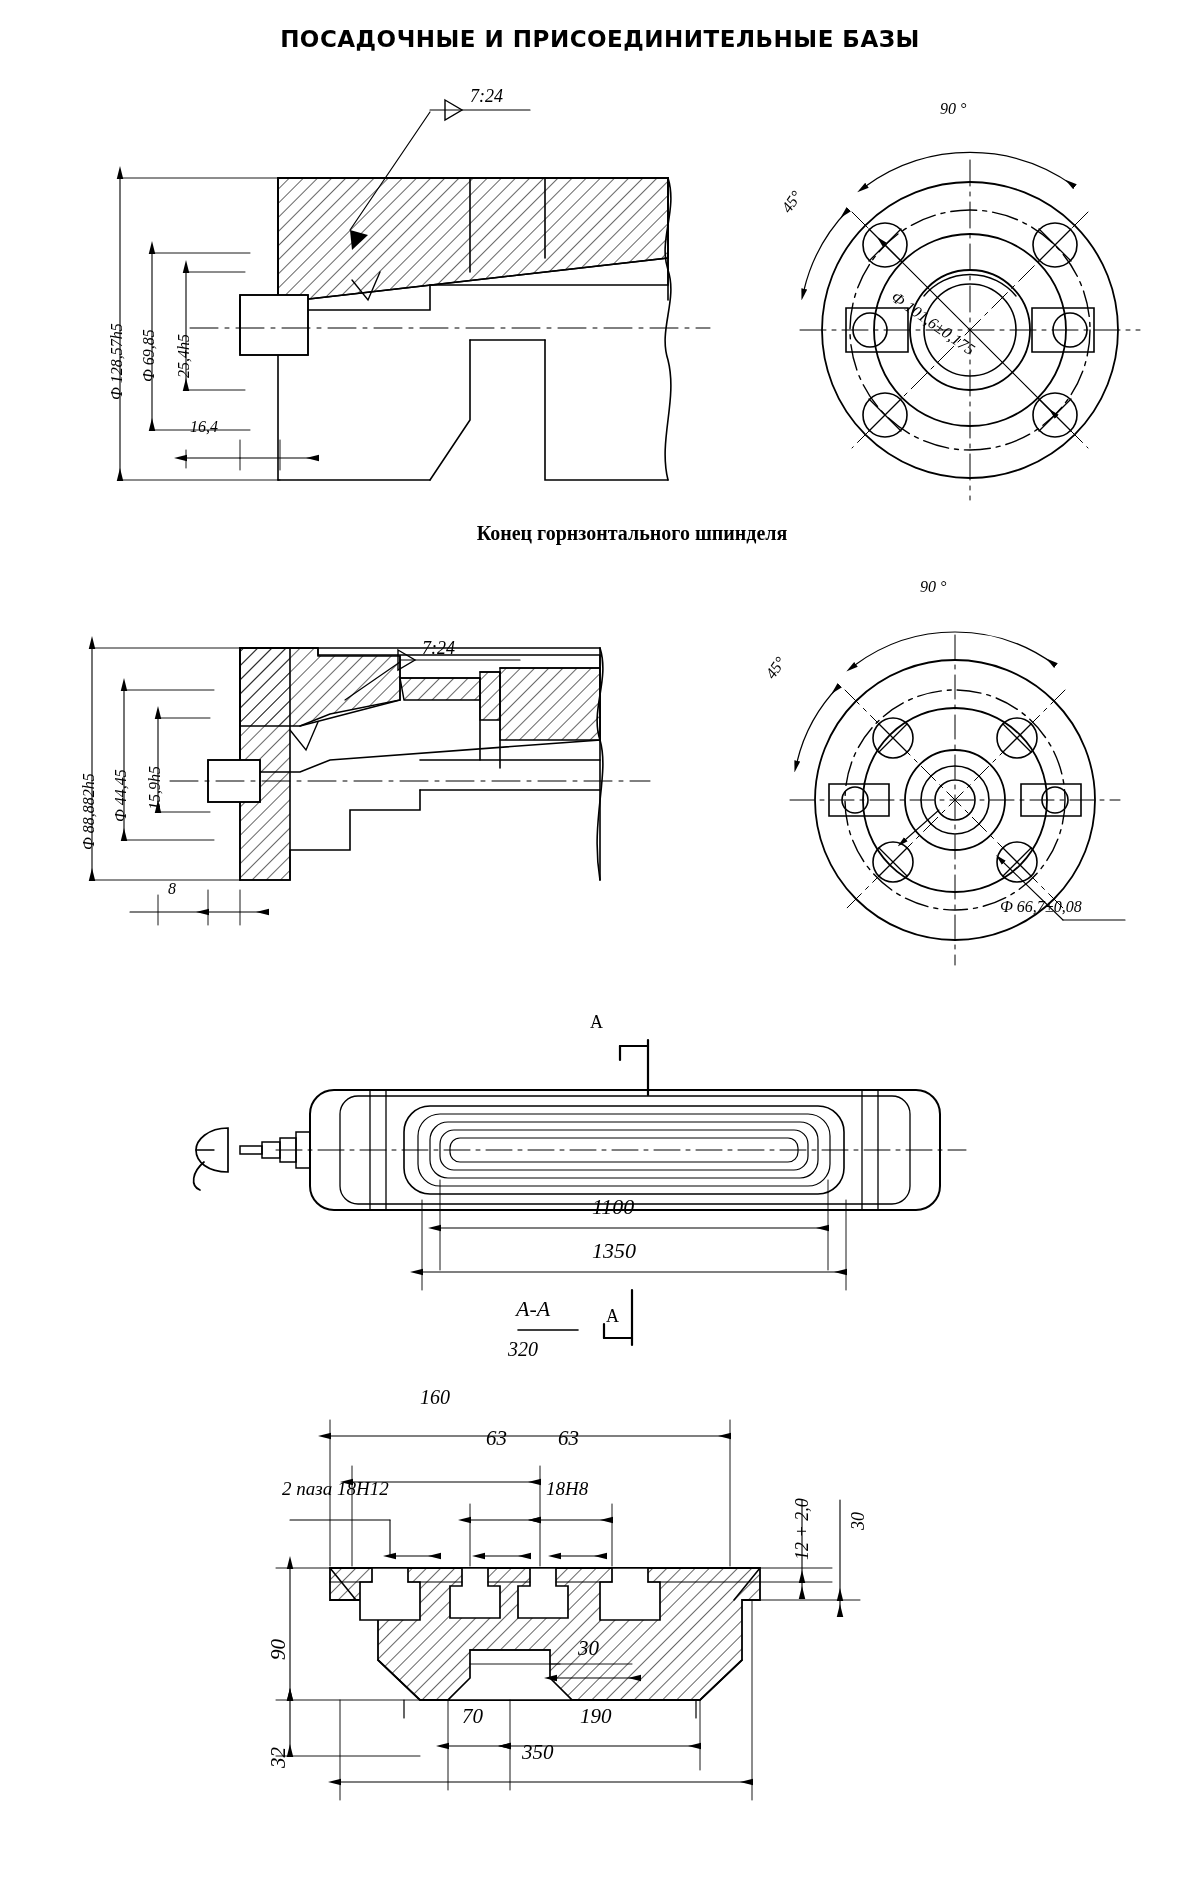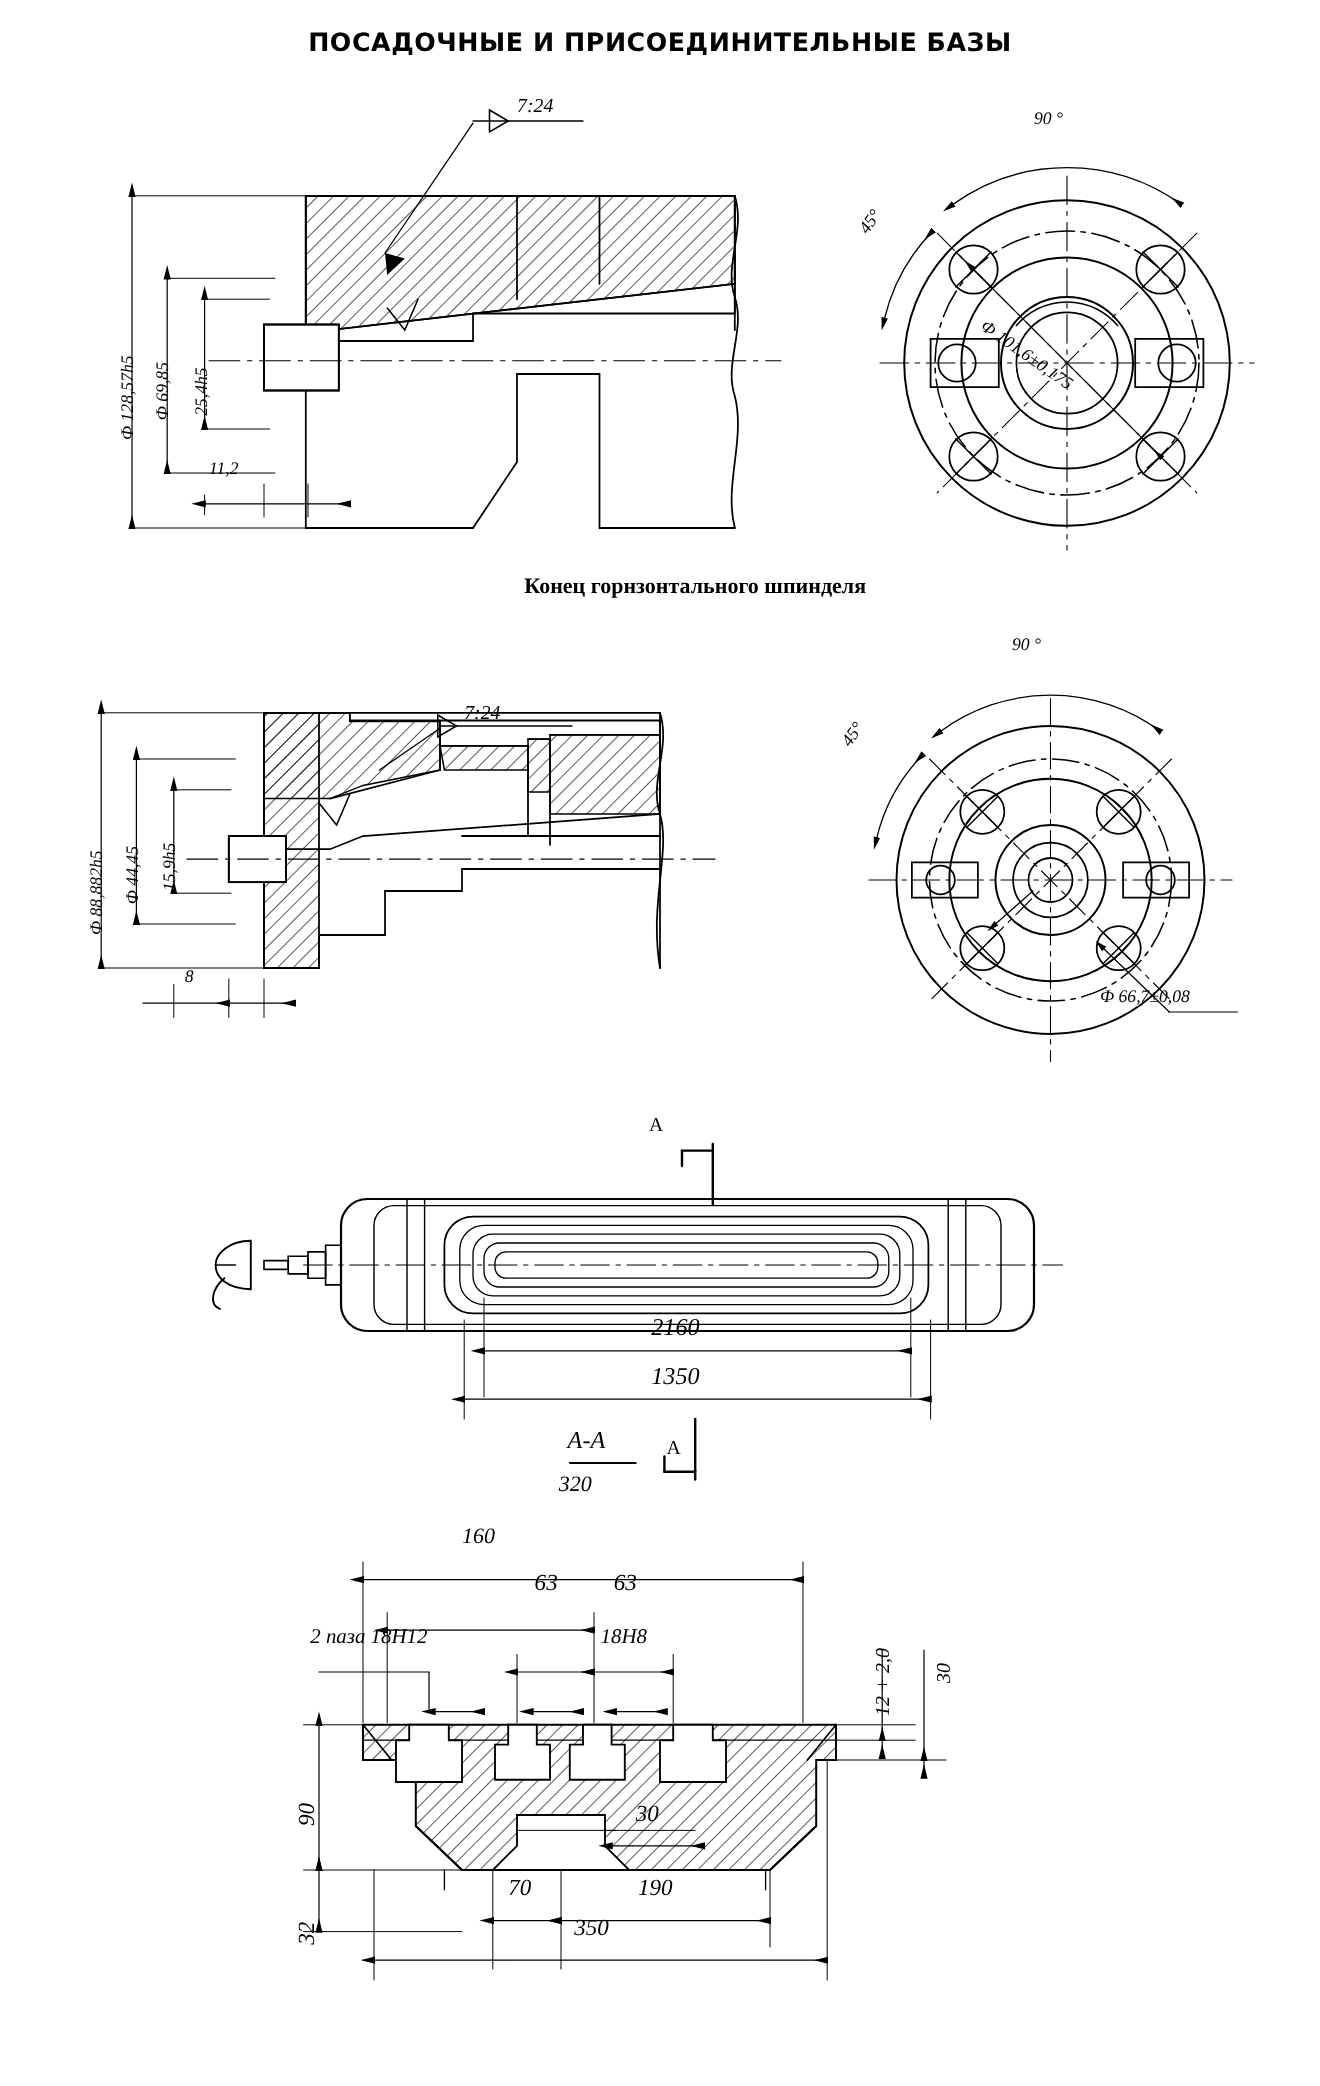--- a/index.html
+++ b/index.html
@@ -321,41 +321,41 @@
       <path d="M340,1782 L752,1782" stroke-width="1.1" marker-start="url(#arr)" marker-end="url(#arr)"></path>
 
       <path d="M390,1520 L390,1556" stroke-width="1.1"></path>
       <path d="M290,1520 L390,1520" stroke-width="1.1"></path>
     </g>
   </svg>
 
   <div class="lbl rot90" style="left:108px; top:400px;">Ф 128,57h5</div>
   <div class="lbl rot90" style="left:140px; top:382px;">Ф 69,85</div>
   <div class="lbl rot90" style="left:175px; top:378px;">25,4h5</div>
-  <div class="lbl" style="left:190px; top:418px;">11,2</div>
+  <div class="lbl" style="left:190px; top:418px;">16,4</div>
   <div class="lbl big" style="left:470px; top:86px;">7:24</div>
   <div class="lbl" style="left:940px; top:100px;">90 °</div>
   <div class="lbl rot45" style="left:778px; top:206px;">45°</div>
   <div class="lbl rotm" style="left:898px; top:288px; transform:rotate(35deg);">Ф 101,6±0,175</div>
 
   <div class="caption" style="top:522px;">Конец горнзонтального шпинделя</div>
 
   <div class="lbl rot90" style="left:80px; top:850px;">Ф 88,882h5</div>
   <div class="lbl rot90" style="left:112px; top:822px;">Ф 44,45</div>
   <div class="lbl rot90" style="left:146px; top:810px;">15,9h5</div>
   <div class="lbl" style="left:168px; top:880px;">8</div>
   <div class="lbl big" style="left:422px; top:638px;">7:24</div>
   <div class="lbl" style="left:920px; top:578px;">90 °</div>
   <div class="lbl rot45" style="left:762px; top:672px;">45°</div>
   <div class="lbl" style="left:1000px; top:898px;">Ф 66,7±0,08</div>
 
 
   <div class="lbl big" style="left:590px; top:1012px; font-style:normal;">A</div>
   <div class="lbl big" style="left:606px; top:1306px; font-style:normal;">A</div>
-  <div class="lbl big" style="left:592px; top:1194px; font-size:22px;">2160</div>
+  <div class="lbl big" style="left:592px; top:1194px; font-size:22px;">1100</div>
   <div class="lbl big" style="left:592px; top:1238px; font-size:22px;">1350</div>
   <div class="lbl big" style="left:516px; top:1296px; font-size:22px;text-align:center;">А-А</div>
   <div class="lbl big" style="left:508px; top:1338px; font-size:20px;">320</div>
   <div class="lbl big" style="left:420px; top:1386px; font-size:20px;">160</div>
   <div class="lbl big" style="left:486px; top:1426px; font-size:21px;">63</div>
   <div class="lbl big" style="left:558px; top:1426px; font-size:21px;">63</div>
   <div class="lbl big" style="left:282px; top:1478px; font-size:19px;">2 паза 18Н12</div>
   <div class="lbl big" style="left:546px; top:1478px; font-size:19px;font-style:italic;">18Н8</div>
   <div class="lbl rot90" style="left:792px; top:1560px; font-size:18px;">12 + 2,0</div>
   <div class="lbl rot90" style="left:848px; top:1530px; font-size:18px;">30</div>

